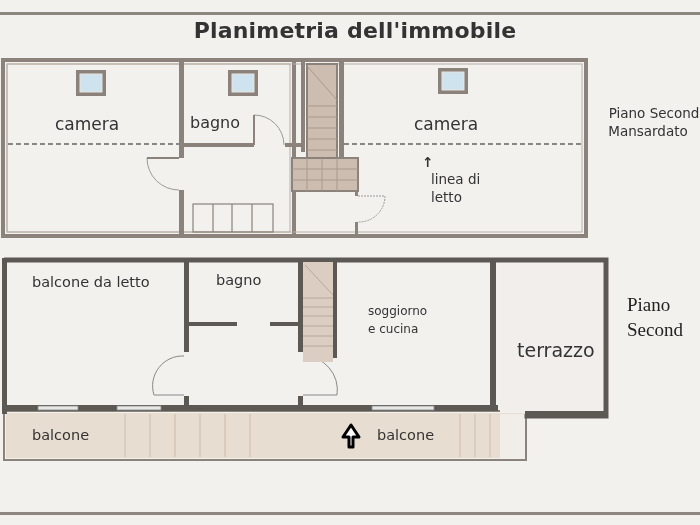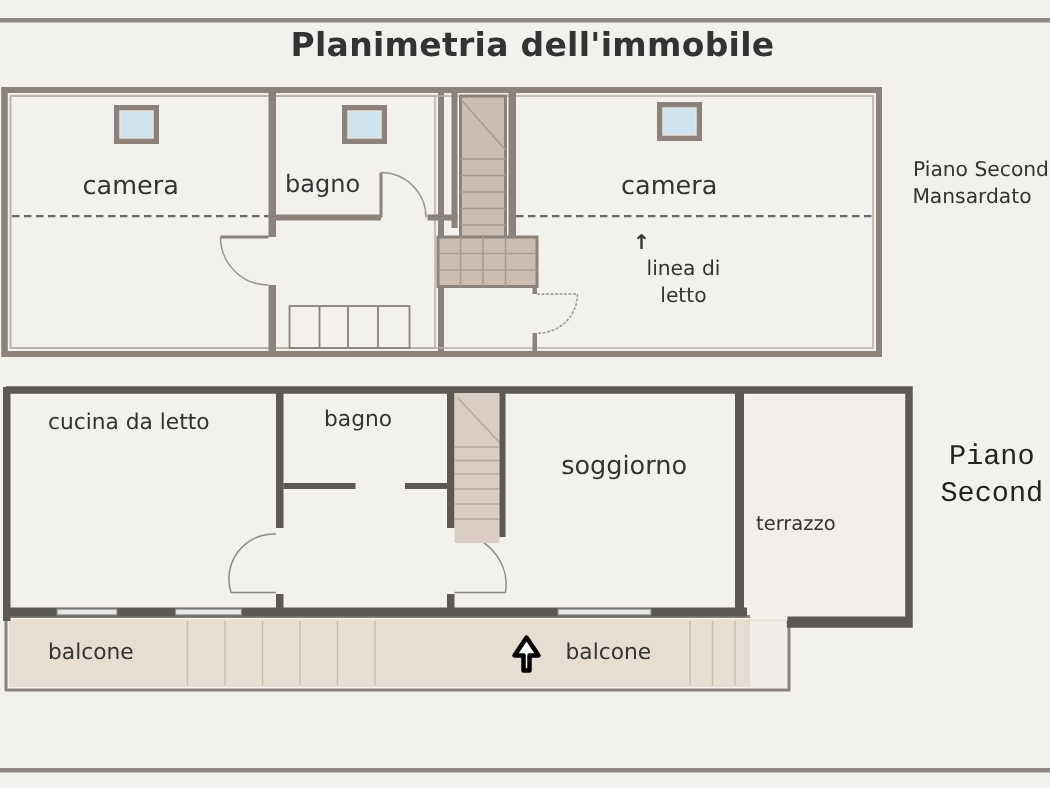--- a/index.html
+++ b/index.html
@@ -2,21 +2,21 @@
 <html><head>
 <meta charset="utf-8">
 <style>
   html,body{margin:0;padding:0;}
   body{width:700px;height:525px;background:#f3f1ee;position:relative;overflow:hidden;font-family:"DejaVu Sans","Liberation Sans",sans-serif;color:#2e2c2a;}
   .frame-line{position:absolute;left:0;width:700px;height:3px;background:#8e8680;}
   #title{position:absolute;top:18px;left:0;width:710px;text-align:center;font-size:22px;font-weight:bold;color:#333;letter-spacing:0.2px;}
   svg{position:absolute;left:0;top:0;}
   .lbl{position:absolute;font-size:16px;color:#333;line-height:20px;}
   .lbl.sm{font-size:13.5px;line-height:18px;}
-  .lbl.serif{font-family:Liberation Mono, monospace;font-size:19px;line-height:25px;color:#222;text-align:center;}
+  .lbl.serif{font-family:Liberation Serif, serif;font-size:19px;line-height:25px;color:#222;}
 </style>
 </head>
 <body>
 
 <div class="frame-line" style="top:12px;"></div>
 <div class="frame-line" style="top:512px;"></div>
 
 <div id="title">Planimetria dell'immobile</div>
 
 <svg width="700" height="525">
@@ -145,33 +145,34 @@
 
   <g>
     <path d="M349 447 L 349 437 L 343 437 L 351 425 L 359 437 L 353 437 L 353 447 Z" fill="#fff" stroke="#000" stroke-width="3" stroke-linejoin="round"></path>
   </g>
 </svg>
 
 <div class="lbl" style="left:55px;top:114px;font-size:17px;">camera</div>
 <div class="lbl" style="left:190px;top:113px;font-size:16px;">bagno</div>
 <div class="lbl" style="left:414px;top:114px;font-size:17px;">camera</div>
 <div class="lbl sm" style="left:422px;top:153px;font-weight:bold;">↑</div>
-<div class="lbl sm" style="left:431px;top:170px;text-align:center;">
+<div class="lbl sm" style="left:431px;top:170px;">
   <div>linea di</div>
   <div>letto</div>
 </div>
 <div class="lbl sm" style="left:594px;top:104px;text-align:center;width:120px;">
   <div>Piano Second</div>
   <div style="margin-left:-12px;">Mansardato</div>
 </div>
 
-<div class="lbl sm" style="left:32px;top:273px;font-size:14.5px;">cucina da letto</div>
+<div class="lbl sm" style="left:32px;top:273px;font-size:14.5px;">balcone da letto</div>
 <div class="lbl sm" style="left:216px;top:271px;font-size:14.5px;">bagno</div>
-<div class="lbl sm" style="left:368px;top:302px;font-size:17px;text-align:right;width:90px;">
+<div class="lbl sm" style="left:368px;top:302px;font-size:12px;text-align:left;width:90px;">
   <div>soggiorno</div>
+  <div>e cucina</div>
 </div>
-<div class="lbl sm" style="left:504px;top:341px;font-size:13px;">terrazzo</div>
+<div class="lbl sm" style="left:517px;top:341px;font-size:19px;">terrazzo</div>
 <div class="lbl sm" style="left:32px;top:426px;font-size:14.5px;">balcone</div>
 <div class="lbl sm" style="left:377px;top:426px;font-size:14.5px;">balcone</div>
 <div class="lbl serif" style="left:627px;top:292px;">
   <div>Piano</div>
   <div>Second</div>
 </div>
 
 </body></html>

